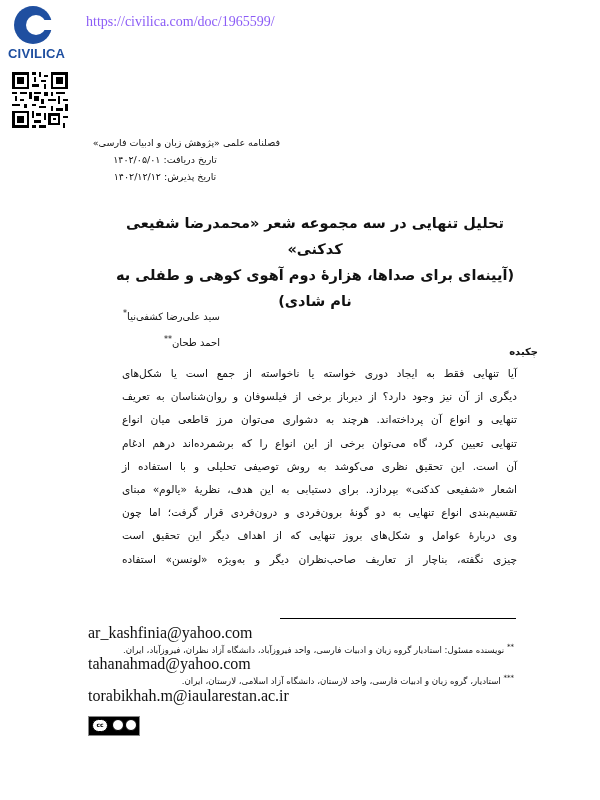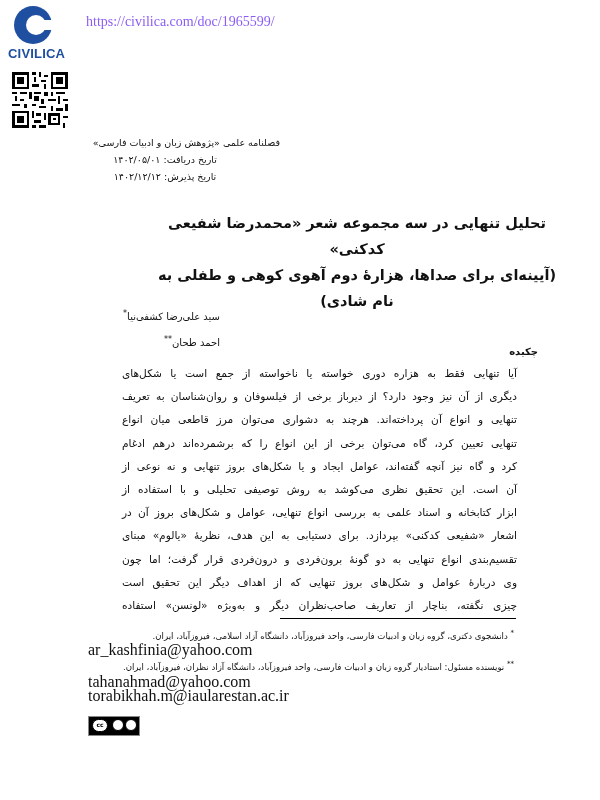--- a/index.html
+++ b/index.html
@@ -26,21 +26,21 @@
     font-family:"Liberation Sans", sans-serif; font-weight:bold; font-size:13px; color:#1f4fa0; letter-spacing:0.2px;
   }
   #url { left:86px; top:14px; font-family:"Liberation Serif", serif; font-size:14px; color:#8b5cf6; }
   #qr { left:10px; top:70px; width:60px; height:60px; }
 
   
   .rtl { direction:rtl; }
   #journal { top:104px; right:320px; width:230px; text-align:center; font-size:9.5px; line-height:17px; }
   #journal .name { text-align:right;margin-top:30px; }
   
-  #title { top:210px; left:110px; width:410px; text-align:center; font-weight:bold; font-size:14.5px; line-height:26px;margin-left:42px; }
+  #title { top:210px; left:110px; width:410px; text-align:center; font-weight:bold; font-size:14.5px; line-height:26px; }
   
   #authors { top:262px; left:20px; width:200px; text-align:right; font-size:10px; line-height:23px;margin-top:40px; }
   #authors sup { font-size:8px; }
   
   #abs-heading { top:346px; right:62px; font-weight:bold; font-size:10px; }
   #abstract {
     top:362px; left:122px; width:395px; font-size:10.6px; line-height:23.2px; text-align:justify;
     text-align-last:justify;
   }
   #abstract .line { display:block; white-space:nowrap; text-align:justify; text-align-last:justify; }
@@ -127,39 +127,37 @@
   <div>(آیینه‌ای برای صداها، هزارهٔ دوم آهوی کوهی و طفلی به نام شادی)</div>
 </div>
 
 <div id="authors" class="abs rtl">
   <div><span>سید علی‌رضا کشفی‌نیا</span><sup>*</sup></div>
   <div><span>احمد طحان</span><sup>**</sup></div>
 </div>
 
 <div id="abs-heading" class="abs rtl">چکیده</div>
 <div id="abstract" class="abs rtl">
-  <span class="line">آیا تنهایی فقط به هزاره دوری خواسته یا ناخواسته از جمع است یا شکل‌های</span>
+  <span class="line">آیا تنهایی فقط به ایجاد دوری خواسته یا ناخواسته از جمع است یا شکل‌های</span>
   <span class="line">دیگری از آن نیز وجود دارد؟ از دیرباز برخی از فیلسوفان و روان‌شناسان به تعریف</span>
   <span class="line">تنهایی و انواع آن پرداخته‌اند. هرچند به دشواری می‌توان مرز قاطعی میان انواع</span>
   <span class="line">تنهایی تعیین کرد، گاه می‌توان برخی از این انواع را که برشمرده‌اند درهم ادغام</span>
-  <span class="line">کرد و گاه نیز آنچه گفته‌اند، عوامل ایجاد و یا شکل‌های بروز تنهایی و نه نوعی از</span>
   <span class="line">آن است. این تحقیق نظری می‌کوشد به روش توصیفی  تحلیلی و با استفاده از</span>
-  <span class="line">ابزار کتابخانه و اسناد علمی به بررسی انواع تنهایی، عوامل و شکل‌های بروز آن در</span>
   <span class="line">اشعار «شفیعی کدکنی» بپردازد. برای دستیابی به این هدف، نظریهٔ «یالوم» مبنای</span>
   <span class="line">تقسیم‌بندی انواع تنهایی به دو گونهٔ برون‌فردی و درون‌فردی قرار گرفت؛ اما چون</span>
   <span class="line">وی دربارهٔ عوامل و شکل‌های بروز تنهایی که از اهداف دیگر این تحقیق است</span>
   <span class="line">چیزی نگفته، بناچار از تعاریف صاحب‌نظران دیگر و به‌ویژه «لونسن» استفاده</span>
 </div>
 
 <div id="fn-rule" class="abs"></div>
 <div id="footnotes" class="abs">
-  <div class="fn"><sup>*</sup> <span>دانشجوی دکتری، گروه زبان و ادبیات فارسی، واحد فیروزآباد، دانشگاه آزاد اسلامی، فیروزآباد، ایران.</span></div>
   <div class="mail">ar_kashfinia@yahoo.com</div>
   <div class="fn"><sup>**</sup> <span>نویسنده مسئول: استادیار گروه زبان و ادبیات فارسی، واحد فیروزآباد، دانشگاه آزاد نظران، فیروزآباد، ایران.</span></div>
   <div class="mail">tahanahmad@yahoo.com</div>
+  <div class="fn"><sup>***</sup> <span>استادیار، گروه زبان و ادبیات فارسی، واحد لارستان، دانشگاه آزاد اسلامی، لارستان، ایران.</span></div>
   <div class="mail">torabikhah.m@iaularestan.ac.ir</div>
 </div>
 
 <div id="cc" class="abs">
   <div class="ring" style="left:3px;width:16px;height:13px;border-radius:7px;">cc</div>
   <div class="ring" style="left:23px;"></div>
   <div class="ring" style="left:36px;"></div>
 </div>
 
 </body></html>

